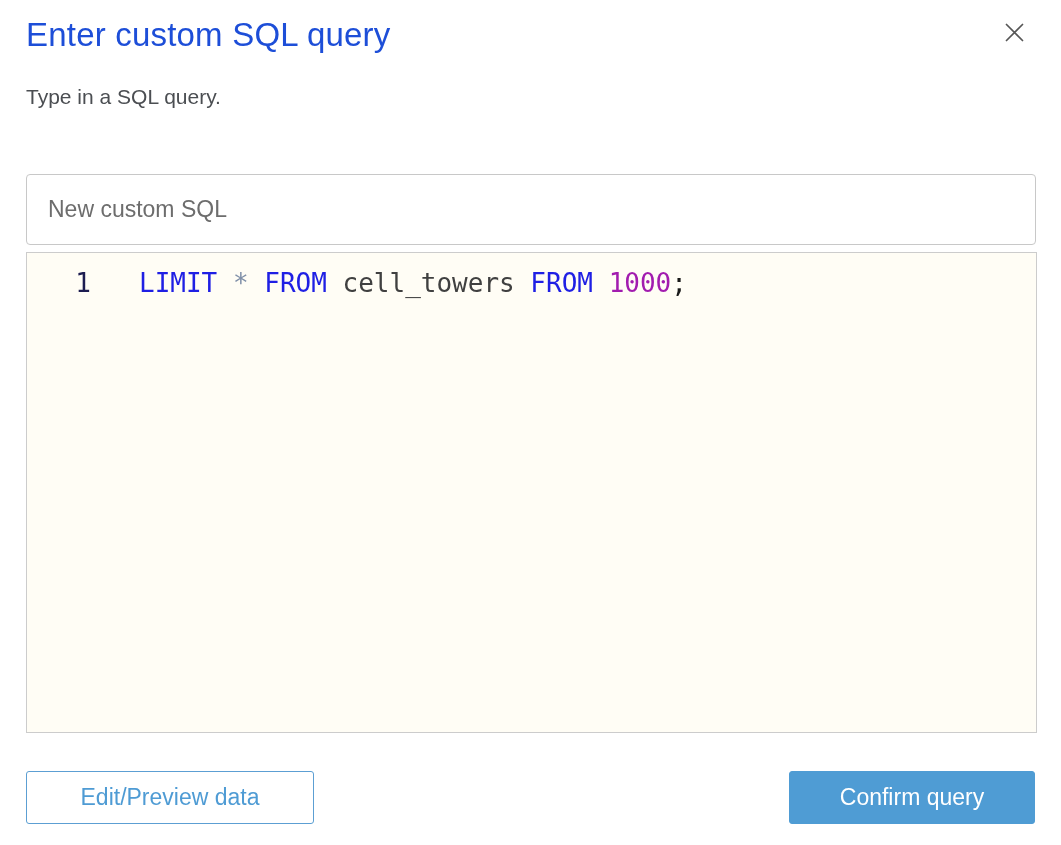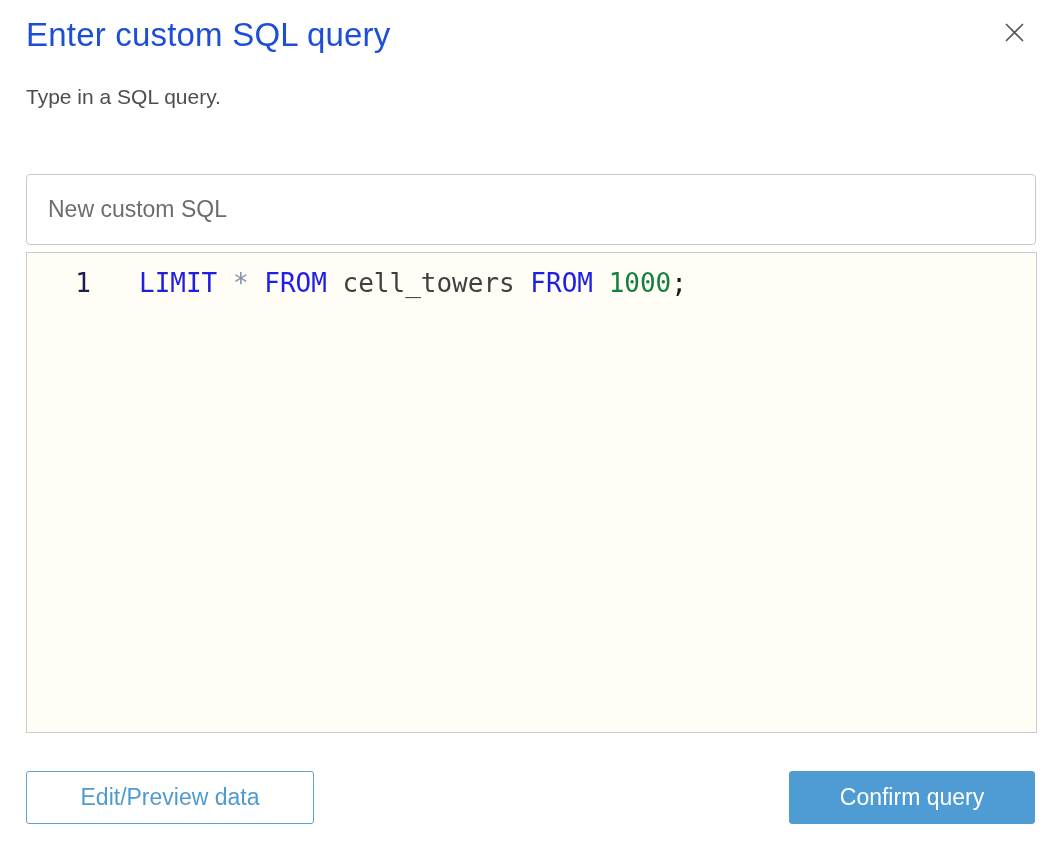--- a/index.html
+++ b/index.html
@@ -57,21 +57,21 @@
     user-select: none;
   }
   .code {
     margin-left: 48px;
     white-space: pre;
     color: #1a1a1a;
   }
   .tok-kw  { color: #1f1fe4; }
   .tok-op  { color: #8090a8; }
   .tok-id  { color: #404040; }
-  .tok-num { color: #15803d; }
+  .tok-num { color: #a21caf; }
   .tok-pln { color: #1a1a1a; }
 
   .btn {
     position: absolute; top: 771px; height: 53px;
     border-radius: 3px;
     font-family: "Liberation Sans", sans-serif;
     font-size: 23px; font-weight: 400;
     cursor: pointer;
     display: flex; align-items: center; justify-content: center;
   }

